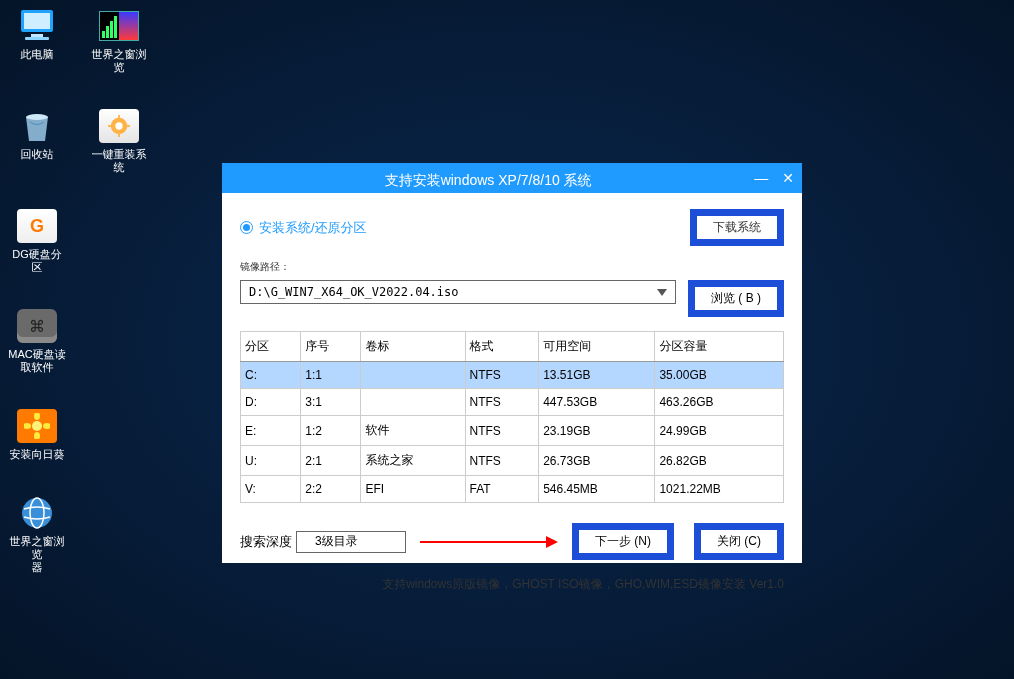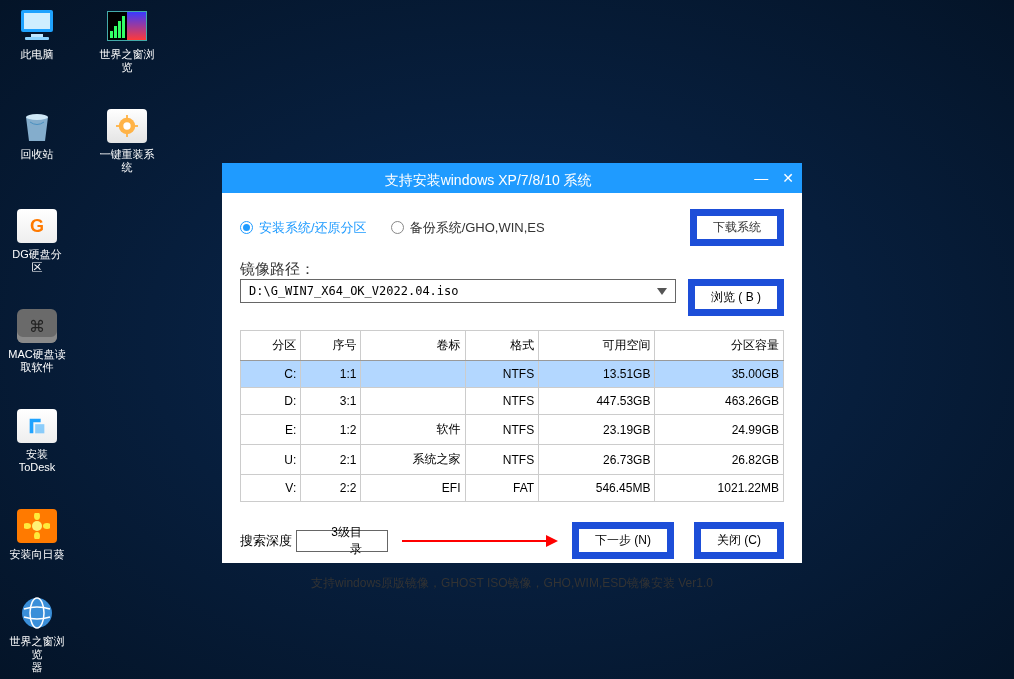--- a/index.html
+++ b/index.html
@@ -1,21 +1,21 @@
 <!DOCTYPE html>
 <html><head>
   <meta charset="utf-8">
   <style>
     * { margin: 0; padding: 0; box-sizing: border-box; }
     html, body { width: 1014px; height: 679px; overflow: hidden; font-family: "Microsoft YaHei", Arial, sans-serif; }
     body { background: radial-gradient(ellipse at center, #0a2850 0%, #041428 100%); position: relative; }
 
     .desktop { position: absolute; inset: 0; }
     .icon-grid { position: absolute; left: 8px; top: 8px; display: flex; flex-direction: column; gap: 34px; }
-    .icon-row { display: flex; gap: 32px; }
+    .icon-row { display: flex; gap: 24px; }
     .desk-icon { width: 58px; display: flex; flex-direction: column; align-items: center; gap: 4px; cursor: pointer; }
     .desk-icon .img { width: 40px; height: 36px; display: flex; align-items: center; justify-content: center; }
     .desk-icon .lbl { color: #fff; font-size: 11px; line-height: 13px; text-align: center; white-space: pre-line; }
 
     .computer-svg { width: 40px; height: 36px; }
     .net-panel { width: 40px; height: 30px; background: #000; border: 1px solid #4aa; display: flex; }
     .net-panel .bars { display:flex; align-items:flex-end; gap:1px; padding:2px; } .net-panel .bars div{width:3px;background:#3f6;} .net-panel .bars div:nth-child(1){height:30%;} .net-panel .bars div:nth-child(2){height:50%;} .net-panel .bars div:nth-child(3){height:70%;} .net-panel .bars div:nth-child(4){height:90%;}
     .net-panel .side{flex:1;background:linear-gradient(#3a3aff,#ff3a3a);}
     .recycle { width: 34px; height: 34px; }
     .gear-box { width: 40px; height: 34px; background: linear-gradient(#fff,#e4e4e4); border-radius: 4px; display:flex;align-items:center;justify-content:center; }
@@ -39,37 +39,37 @@
 
     .opts { display:flex; align-items:center; gap:24px; margin-bottom:14px; font-size:13px; color:#333;}
     .radio { display:flex; align-items:center; gap:6px; cursor:pointer;text-align:center;}
     .radio .dot { width:13px; height:13px; border:1px solid #1f9bff; border-radius:50%; display:flex;align-items:center;justify-content:center;}
     .radio.checked .dot::after{content:"";width:7px;height:7px;border-radius:50%;background:#1f9bff;}
     .radio.checked span{color:#1f9bff;}
     .radio.gray .dot{border-color:#888;}
     .btn { border:7px solid #1d4ed8; padding:3px 16px; font-size:12px; cursor:pointer; background:#fff;}
     .dl-btn{margin-left:auto;}
 
-    .label{font-size:15px;color:#333;}
+    .label{font-size:10px;margin-bottom:6px;color:#333;}
     .pathrow{display:flex;gap:12px;margin-bottom:14px;text-align:right;}
     .select{flex:1;border:1px solid #666;height:24px;display:flex;align-items:center;padding:0 8px;font-size:12px;font-family:monospace;justify-content:space-between;cursor:pointer;}
     .select .caret{width:0;height:0;border-left:5px solid transparent;border-right:5px solid transparent;border-top:7px solid #555;}
 
     table{width:100%;border-collapse:collapse;border:1px solid #999;font-size:12px;}
-    th,td{border:1px solid #ccc;text-align:right;padding:6px 4px;}
+    th,td{border:1px solid #ccc;text-align:left;padding:6px 4px;}
     th{background:#fff;font-weight:normal;border-bottom:1px solid #999;}
     tr.sel td{background:#b3d7ff;}
 
     .footer-row{display:flex;align-items:center;gap:4px;margin-top:20px;font-size:13px;color:#000000;}
-    .small-select{width:92px;border:1px solid #666;height:22px;display:flex;align-items:center;padding:0 25px;font-size:12px;justify-content:space-between;cursor:pointer;text-align:right;}
+    .small-select{width:110px;border:1px solid #666;height:22px;display:flex;align-items:center;padding:0 18px;font-size:12px;justify-content:space-between;cursor:pointer;text-align:right;}
     .arrow-annot{flex:1;position:relative;height:20px;}
     .arrow-annot .line{position:absolute;left:10px;right:20px;top:50%;height:2px;background:#ff0000;transform:translateY(-50%);}
     .arrow-annot .head{position:absolute;right:10px;top:50%;width:0;height:0;border-top:6px solid transparent;border-bottom:6px solid transparent;border-left:12px solid #ff0000;transform:translateY(-50%);}
     .foot-btns{display:flex;gap:20px;}
-    .bottom-text{text-align:center;font-size:12px;color:#333;margin-top:16px;}
+    .bottom-text{text-align:right;font-size:12px;color:#333;margin-top:16px;}
   </style>
 </head>
 <body>
 
 <div class="desktop">
   <div class="icon-grid">
     <div class="icon-row">
       <div class="desk-icon">
         <div class="img">
           <svg class="computer-svg" viewBox="0 0 40 36">
@@ -138,33 +138,20 @@
         <div class="img">
             <div class="mac-box"></div>
           </div>
         <div class="lbl">MAC硬盘读
 取软件</div>
       </div>
     </div>
     <div class="icon-row">
       <div class="desk-icon">
         <div class="img">
-            <div class="todesk-box">
-              <svg viewBox="0 0 24 24">
-                <path d="M4 4 L16 4 L16 8 L8 8 L8 20 L4 20 Z" fill="#1fa3ff"></path>
-                <path d="M10 10 L20 10 L20 20 L10 20 Z" fill="#1fa3ff" opacity="0.5"></path>
-              </svg>
-            </div>
-          </div>
-        <div class="lbl">安装ToDesk</div>
-      </div>
-    </div>
-    <div class="icon-row">
-      <div class="desk-icon">
-        <div class="img">
             <div class="sunflower-box">
               <svg viewBox="0 0 26 26">
                 <circle cx="13" cy="13" r="5" fill="#fff176"></circle>
                 <g fill="#ffeb3b">
                   <ellipse cx="13" cy="3" rx="3" ry="4"></ellipse>
                   <ellipse cx="13" cy="23" rx="3" ry="4"></ellipse>
                   <ellipse cx="3" cy="13" rx="4" ry="3"></ellipse>
                   <ellipse cx="23" cy="13" rx="4" ry="3"></ellipse>
                 </g>
               </svg>
@@ -195,24 +182,20 @@
       <div class="controls">
         <span class="ctrl">—</span>
         <span class="ctrl">✕</span>
       </div>
     </div>
     <div class="body">
       <div class="opts">
         <div class="radio checked">
             <div class="dot"></div>
             <span>安装系统/还原分区</span>
-          </div>
-        <div class="radio gray">
-            <div class="dot"></div>
-            <span>备份系统/GHO,WIN,ES</span>
           </div>
         <div class="btn dl-btn">下载系统</div>
       </div>
       <div class="label">镜像路径：</div>
       <div class="pathrow">
         <div class="select">
           <span>D:\G_WIN7_X64_OK_V2022.04.iso</span>
           <span class="caret"></span>
         </div>
         <div class="btn">浏览 ( B )</div>

